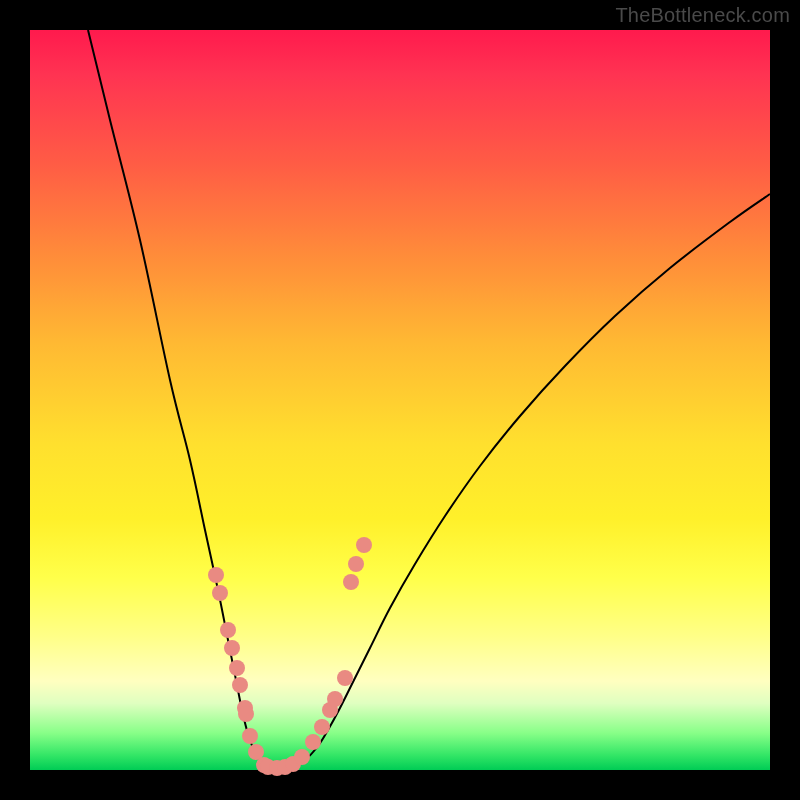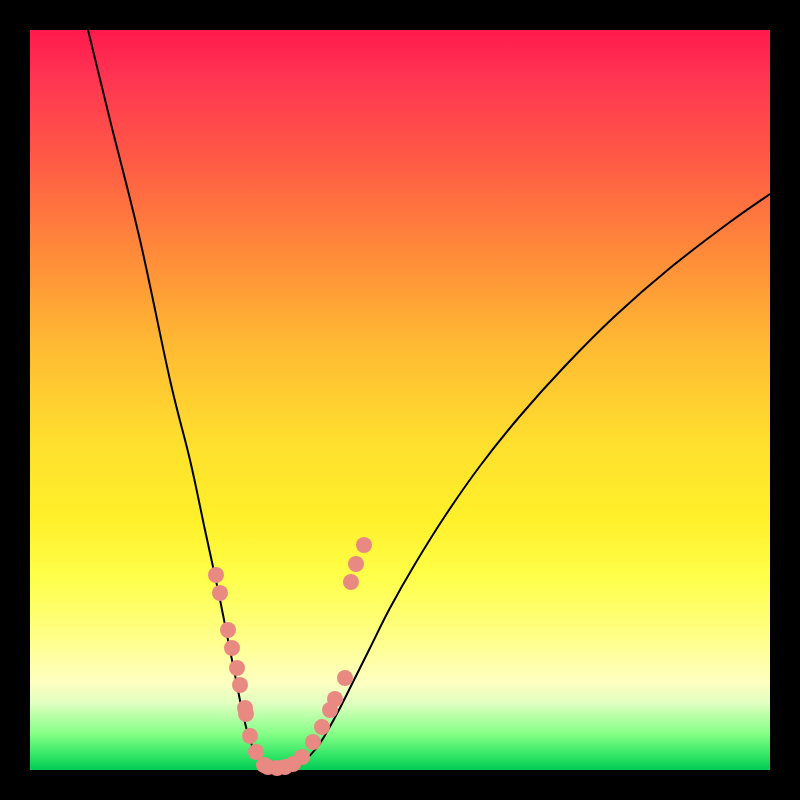--- a/index.html
+++ b/index.html
@@ -93,13 +93,14 @@
         <circle cx="292" cy="697" r="8" class="dot"></circle>
         <circle cx="300" cy="680" r="8" class="dot"></circle>
         <circle cx="305" cy="669" r="8" class="dot"></circle>
         <circle cx="315" cy="648" r="8" class="dot"></circle>
         <circle cx="321" cy="552" r="8" class="dot"></circle>
         <circle cx="326" cy="534" r="8" class="dot"></circle>
         <circle cx="334" cy="515" r="8" class="dot"></circle>
       </g>
   </svg>
 
+  <div class="watermark">TheBottleneck.com</div>
 </div>
 
 </body></html>

